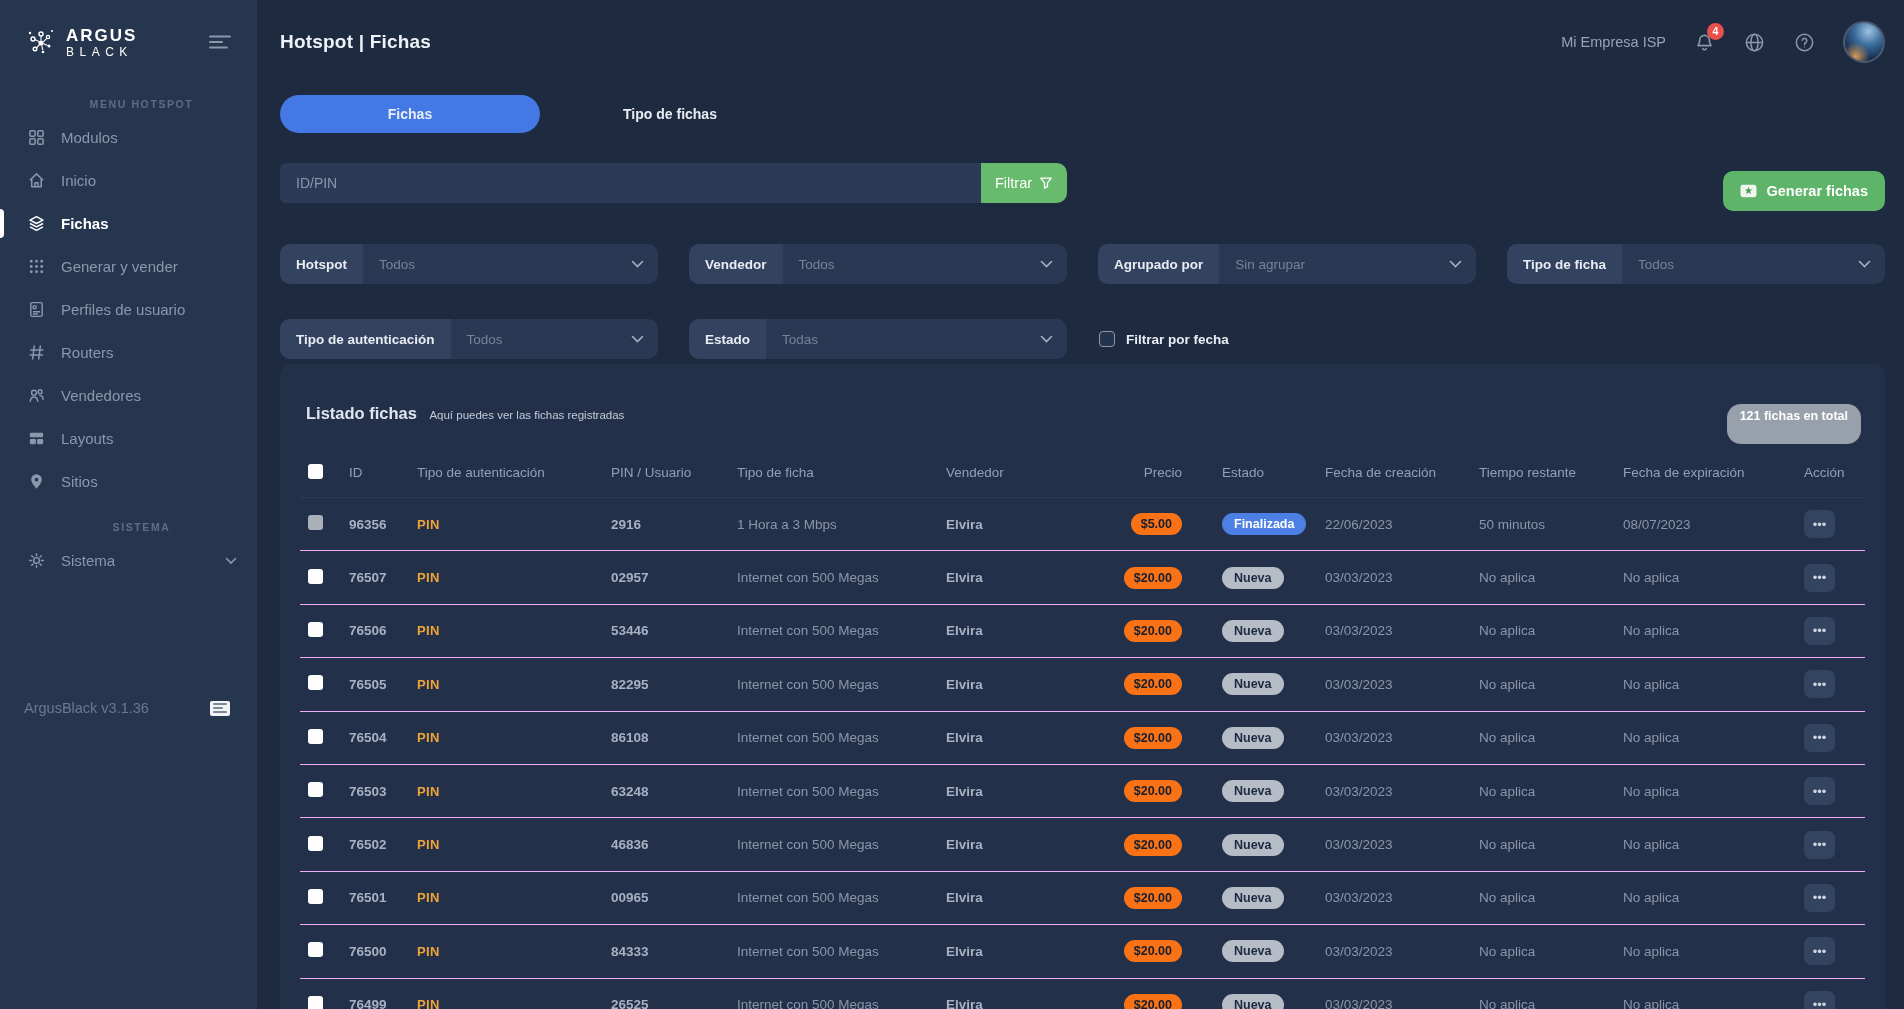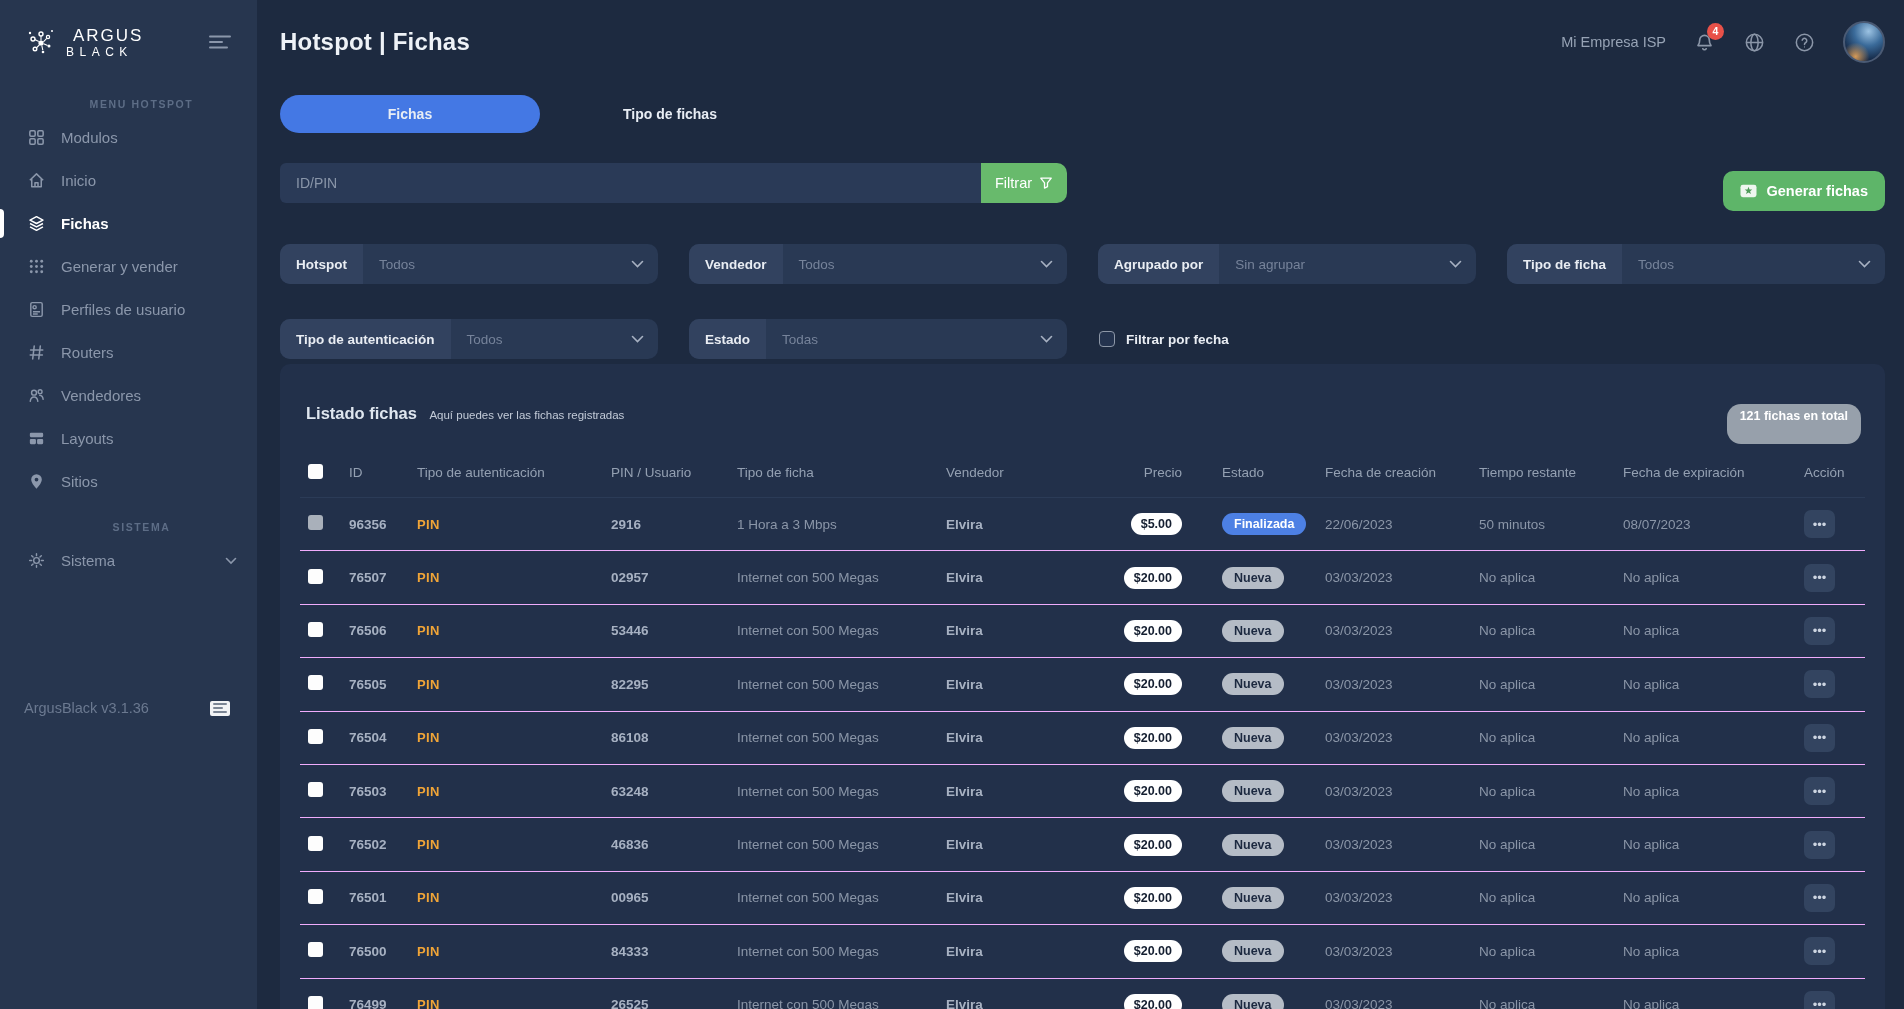--- a/index.html
+++ b/index.html
@@ -5,39 +5,39 @@
   * { box-sizing: border-box; margin: 0; padding: 0; }
   html,body { width:1904px; height:1009px; overflow:hidden; }
   body { background:#1d2a40; font-family:"Liberation Sans", sans-serif; color:#e8edf4; }
   .app { display:flex; width:1904px; height:1009px; }
 
   
   .sidebar { width:257px; height:1009px; background:#27364f; flex-shrink:0; position:relative; }
   .logo-row { display:flex; align-items:center; justify-content:space-between; padding:26px 22px 0 26px; }
   .logo { display:flex; align-items:center; gap:8px; cursor:pointer; }
   .logo-text { display:flex; flex-direction:column; line-height:1; }
-  .logo-line1 { font-size:17px; font-weight:400; letter-spacing:2px; color:#fff;margin-left:7px; }
+  .logo-line1 { font-size:17px; font-weight:700; letter-spacing:2px; color:#fff; }
   .logo-line2 { font-size:12px; font-weight:400; letter-spacing:5.5px; color:#fff; margin-top:2px; }
   .collapse-btn { cursor:pointer; padding:4px; }
   .side-section { color:#5d6d86; font-size:10.5px; font-weight:700; letter-spacing:1.6px; padding-left:26px; margin-top:40px; margin-bottom:6px;text-align:center; }
   .side-section.sistema { margin-top:18px; }
   .nav-item { display:flex; align-items:center; gap:15px; padding:12px 20px 12px 26px; color:#8b97ab; font-size:15px; position:relative; cursor:pointer; }
   .nav-item .nav-icon { display:flex; width:20px; justify-content:center; }
   .nav-item.active { color:#ffffff; font-weight:600; }
   .nav-item.active::before { content:''; position:absolute; left:0; top:7px; bottom:7px; width:4px; background:#fff; border-radius:0 4px 4px 0; }
   .nav-item .chev-right { margin-left:auto; }
   .version-row { position:absolute; top:700px; left:24px; right:27px; display:flex; align-items:center; justify-content:space-between; color:#6b7990; font-size:14.5px; }
   .mikrotik { width:20px; height:15px; background:#f2f3f5; border-radius:2px; display:flex; flex-direction:column; justify-content:center; gap:2px; padding:2px 3px; }
   .mikrotik i { display:block; height:2px; background:#7b8594; border-radius:1px; }
   .mikrotik i:nth-child(2){ width:70%; }
 
   
   .main { flex:1; padding:0 24px 0 23px; position:relative; }
   .topbar { height:84px; display:flex; align-items:center; justify-content:space-between; }
-  .page-title { font-size:24px; font-weight:700; color:#eef2f7; letter-spacing:.2px; }
+  .page-title { font-size:19px; font-weight:700; color:#eef2f7; letter-spacing:.2px; }
   .topbar-right { display:flex; align-items:center; gap:27px;text-align:right; }
   .company { color:#97a3b5; font-size:14.5px; }
   .icon-btn { position:relative; cursor:pointer; display:flex; align-items:center; }
   .notif-badge { position:absolute; top:-8px; right:-8px; min-width:17px; height:17px; border-radius:9px; background:#e85149; color:#fff; font-size:10.5px; font-weight:700; display:flex; align-items:center; justify-content:center; }
   .avatar { width:42px; height:42px; border-radius:50%; border:2px solid #4a5a74; cursor:pointer;
     background:
       radial-gradient(circle at 28% 88%, rgba(222,160,90,.95) 0%, rgba(222,160,90,0) 32%),
       radial-gradient(circle at 62% 22%, #9cc3e3 0%, #3a6a99 38%, #122441 78%, #0a1526 100%);
   }
 
@@ -73,21 +73,21 @@
   .grid { display:grid; grid-template-columns:49px 68px 194px 126px 209px 176px 100px 103px 154px 144px 181px 56px; align-items:center; }
   .thead { height:50px; margin-top:4px; color:#94a0b2; font-size:13.5px; border-bottom:1px solid #2b3b57; }
   .trow { height:53.4px; border-bottom:1px solid #f0abfc; font-size:13.5px; color:#8b96a8; }
   .cb { display:inline-block; width:15px; height:15px; border-radius:3px; background:#fdfdfd; cursor:pointer; margin-left:8px; }
   .cb.muted { background:#a9b0ba; }
   .cell-id { font-weight:700; color:#a7b1c2; }
   .cell-auth { color:#f0a437; font-weight:700; font-size:13px; letter-spacing:.3px; }
   .cell-pin { font-weight:700; color:#a7b1c2; }
   .cell-vendor { font-weight:700; color:#a7b1c2; }
   .price-cell { display:flex; justify-content:flex-end; padding-right:40px; }
-  .price { background:#ffffff; color:#141e30; font-weight:700; font-size:12.5px; padding:4px 10px; border-radius:12px; white-space:nowrap; }
+  .price { background:#f97316; color:#141e30; font-weight:700; font-size:12.5px; padding:4px 10px; border-radius:12px; white-space:nowrap; }
   .status { display:inline-block; padding:4px 12px; border-radius:12px; font-weight:700; font-size:12.5px; white-space:nowrap; }
   .status.blue { background:#4d80e4; color:#fff; }
   .status.gray { background:#b5bcc6; color:#1c2940; }
   .action-btn { width:31px; height:28px; background:#334460; border:none; border-radius:7px; color:#cdd5e1; font-size:13px; line-height:1; cursor:pointer; font-family:inherit; }
   svg { display:block; }
 </style>
 </head>
 <body>
 
 <div class="app">

